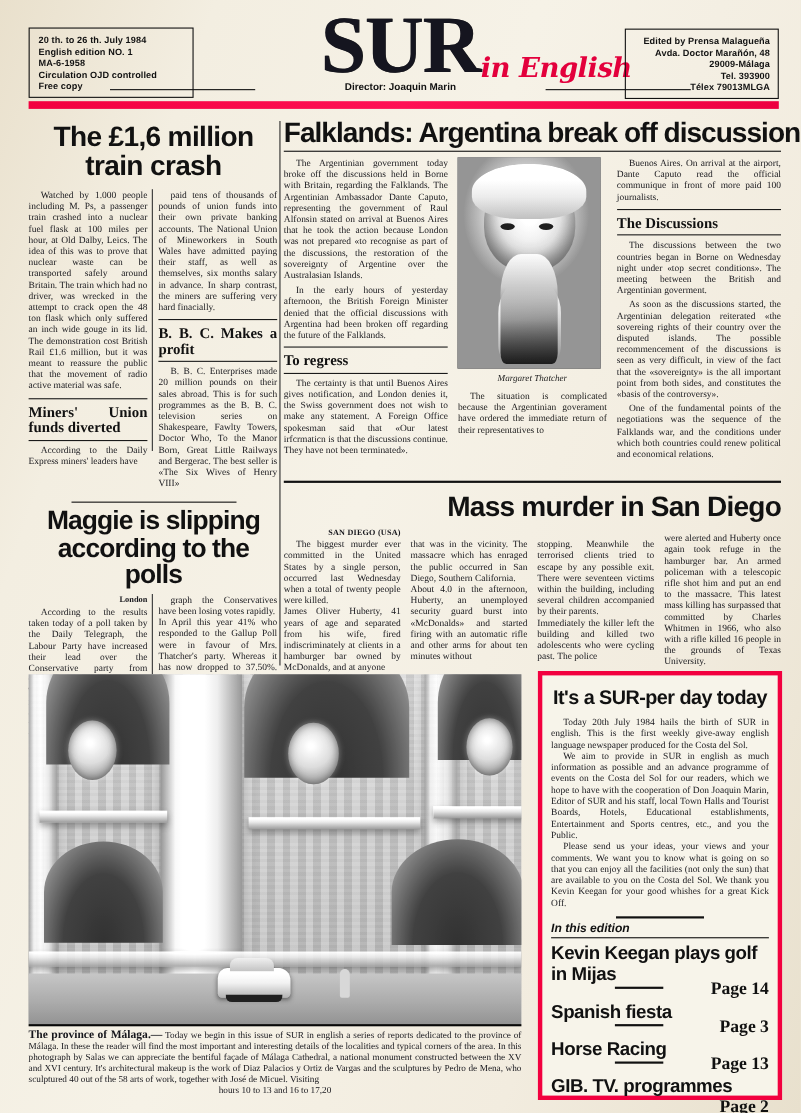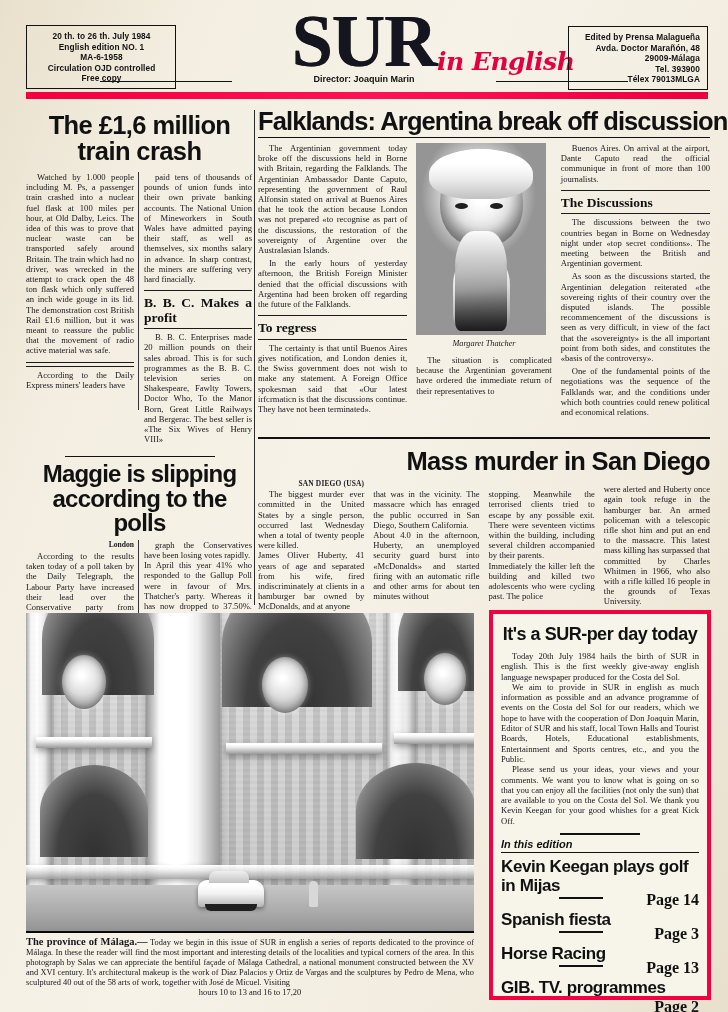--- a/index.html
+++ b/index.html
@@ -17,21 +17,21 @@
     width: 728px; height: 1012px;
     background:
       linear-gradient(110deg, #e9e0cc 0%, #f3eee1 18%, #f6f2e7 45%, #f2ecdf 75%, #e8e0cd 100%);
   }
 
   
   .masthead { position:relative; height:92px; }
   .mh-box {
     position:absolute; border:1.6px solid #111; background:transparent;
     font-family:"Liberation Sans", sans-serif; font-size:8.3px; line-height:10.6px;
-    color:#111; letter-spacing:.1px; padding:5px 7px 4px 8px; font-weight:600;text-align:center;
+    color:#111; letter-spacing:.1px; padding:5px 7px 4px 8px; font-weight:600;
   }
   .mh-left { left:26px; top:25px; width:150px; }
   .mh-right { right:20px; top:26px; width:140px; text-align:right; }
   .mh-title {
     position:absolute; left:0; right:0; top:4px; text-align:center;
     font-family:"Liberation Serif", serif; font-weight:bold; font-size:74px;
     letter-spacing:-1px; color:#15151f; line-height:74px;
     text-shadow:0.5px 0 0 #222;
   }
   .mh-inenglish {
@@ -277,20 +277,21 @@
   <div class="divider-v" style="left:254px; top:110px; height:495px;"></div>
 
   <div class="left-col">
 
     <div class="hl h-train">The £1,6 million train crash</div>
 
     <div style="display:flex; gap:10px; position:relative;">
       <div class="body-col" style="width:108px;">
         <p>Watched by 1.000 people including M. Ps, a passenger train crashed into a nuclear fuel flask at 100 miles per hour, at Old Dalby, Leics. The idea of this was to prove that nuclear waste can be transported safely around Britain. The train which had no driver, was wrecked in the attempt to crack open the 48 ton flask which only suffered an inch wide gouge in its lid. The demonstration cost British Rail £1.6 million, but it was meant to reassure the public that the movement of radio active material was safe.</p>
         <div class="rule-thin" style="margin-top:6px;"></div>
+        <div class="subhead">Miners' Union funds diverted</div>
         <div class="rule-thin"></div>
         <p>According to the Daily Express miners' leaders have</p>
       </div>
       <div style="position:absolute; left:112px; top:0; width:1px; height:238px; background:#333;"></div>
       <div class="body-col" style="width:108px;">
         <p>paid tens of thousands of pounds of union funds into their own private banking accounts. The National Union of Mineworkers in South Wales have admitted paying their staff, as well as themselves, six months salary in advance. In sharp contrast, the miners are suffering very hard finacially.</p>
         <div class="rule-thin" style="margin-top:6px;"></div>
         <div class="subhead">B. B. C. Makes a profit</div>
         <div class="rule-thin"></div>
         <p>B. B. C. Enterprises made 20 million pounds on their sales abroad. This is for such programmes as the B. B. C. television series on Shakespeare, Fawlty Towers, Doctor Who, To the Manor Born, Great Little Railways and Bergerac. The best seller is «The Six Wives of Henry VIII»</p>
@@ -336,21 +337,21 @@
           <div class="ph-eye2"></div>
           <div class="ph-hands"></div>
         </div>
         <div class="caption-photo">Margaret Thatcher</div>
         <div class="falk-after">
           <p>The situation is complicated because the Argentinian goverament have ordered the immediate return of their representatives to</p>
         </div>
       </div>
 
       <div class="body-col falk-c3">
-        <p>Buenos Aires. On arrival at the airport, Dante Caputo read the official communique in front of more than 100 journalists.</p>
+        <p>Buenos Aires. On arrival at the airport, Dante Caputo read the official communique in front of more paid 100 journalists.</p>
         <div class="rule-thin" style="margin-top:6px;"></div>
         <div class="subhead">The Discussions</div>
         <div class="rule-thin"></div>
         <p>The discussions between the two countries began in Borne on Wednesday night under «top secret conditions». The meeting between the British and Argentinian goverment.</p>
         <p>As soon as the discussions started, the Argentinian delegation reiterated «the sovereing rights of their country over the disputed islands. The possible recommencement of the discussions is seen as very difficult, in view of the fact that the «sovereignty» is the all important point from both sides, and constitutes the «basis of the controversy».</p>
         <p>One of the fundamental points of the negotiations was the sequence of the Falklands war, and the conditions under which both countries could renew political and economical relations.</p>
       </div>
     </div>
   </div>
 

